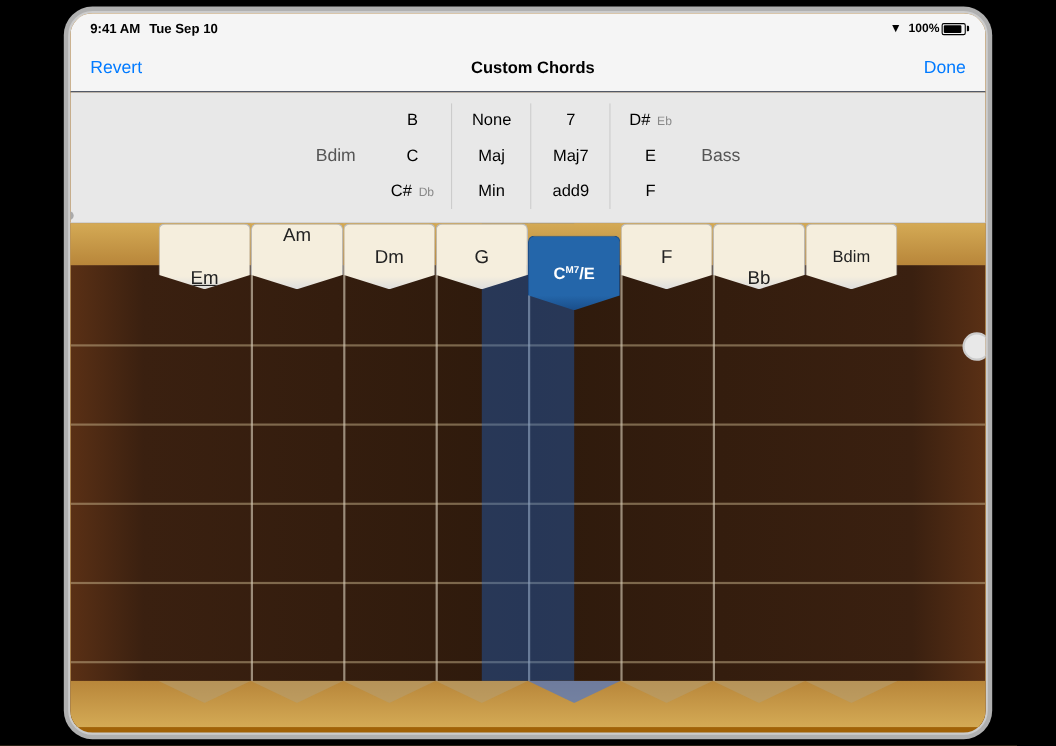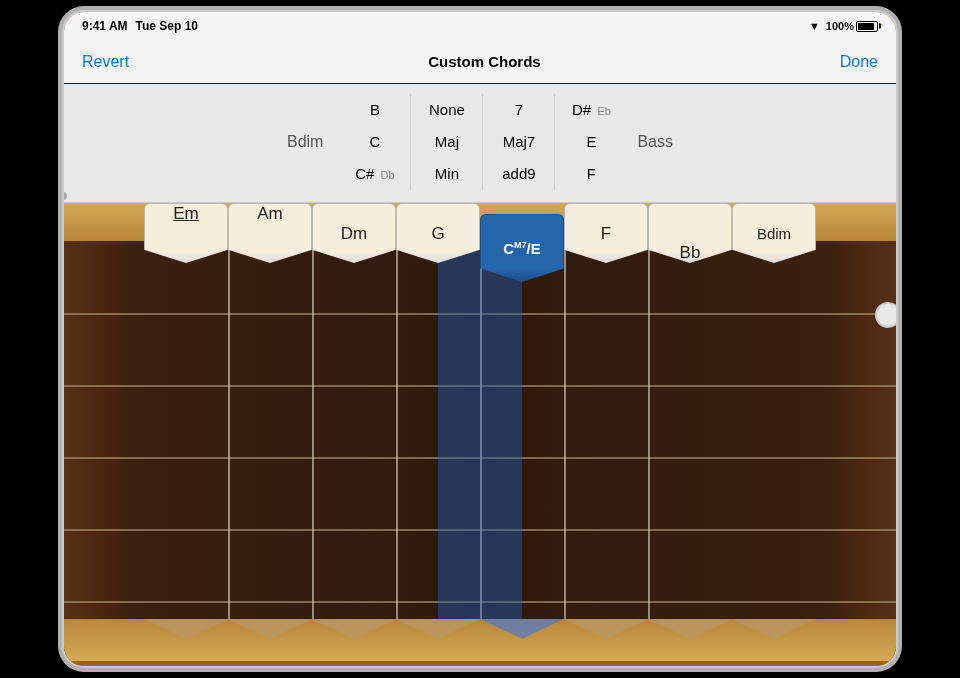--- a/index.html
+++ b/index.html
@@ -248,21 +248,21 @@
         <div style="width:84px; height:20px; background:rgba(80,120,200,0.7); clip-path:polygon(0 0,100% 0,50% 100%); margin: 0 0;"></div>
         <div style="width:84px; height:20px; background:rgba(180,160,120,0.5); clip-path:polygon(0 0,100% 0,50% 100%); margin: 0 0;"></div>
         <div style="width:84px; height:20px; background:rgba(180,160,120,0.5); clip-path:polygon(0 0,100% 0,50% 100%); margin: 0 0;"></div>
         <div style="width:84px; height:20px; background:rgba(180,160,120,0.5); clip-path:polygon(0 0,100% 0,50% 100%); margin: 0 0;"></div>
       </div>
     </div>
 
     <div style="position:absolute; top:0; left:0; right:0; display:flex; justify-content:center; align-items:flex-start; z-index:10;">
 
       <div style="position:relative; display:flex; flex-direction:column; align-items:center; cursor:pointer;">
-        <div style="width:84px; height:60px; background:linear-gradient(to bottom, #f5eedd 80%, #ddd 100%); border:1.5px solid #bbb; border-bottom:none; border-radius:6px 6px 0 0; display:flex; align-items:flex-start; justify-content:center; font-size:17px; font-weight:500; color:#222; clip-path:polygon(0 0,100% 0,100% 78%,50% 100%,0 78%);text-decoration:underline;">
+        <div style="width:84px; height:60px; background:linear-gradient(to bottom, #f5eedd 80%, #ddd 100%); border:1.5px solid #bbb; border-bottom:none; border-radius:6px 6px 0 0; display:flex; align-items:flex-end; justify-content:center; font-size:17px; font-weight:500; color:#222; clip-path:polygon(0 0,100% 0,100% 78%,50% 100%,0 78%);text-decoration:underline;">
           <span>Em</span>
         </div>
       </div>
 
       <div style="position:relative; display:flex; flex-direction:column; align-items:center; cursor:pointer;">
         <div style="width:84px; height:60px; background:linear-gradient(to bottom, #f5eedd 80%, #ddd 100%); border:1.5px solid #bbb; border-bottom:none; border-radius:6px 6px 0 0; display:flex; align-items:flex-start; justify-content:center; font-size:17px; font-weight:500; color:#222; clip-path:polygon(0 0,100% 0,100% 78%,50% 100%,0 78%);">
           <span>Am</span>
         </div>
       </div>
 

